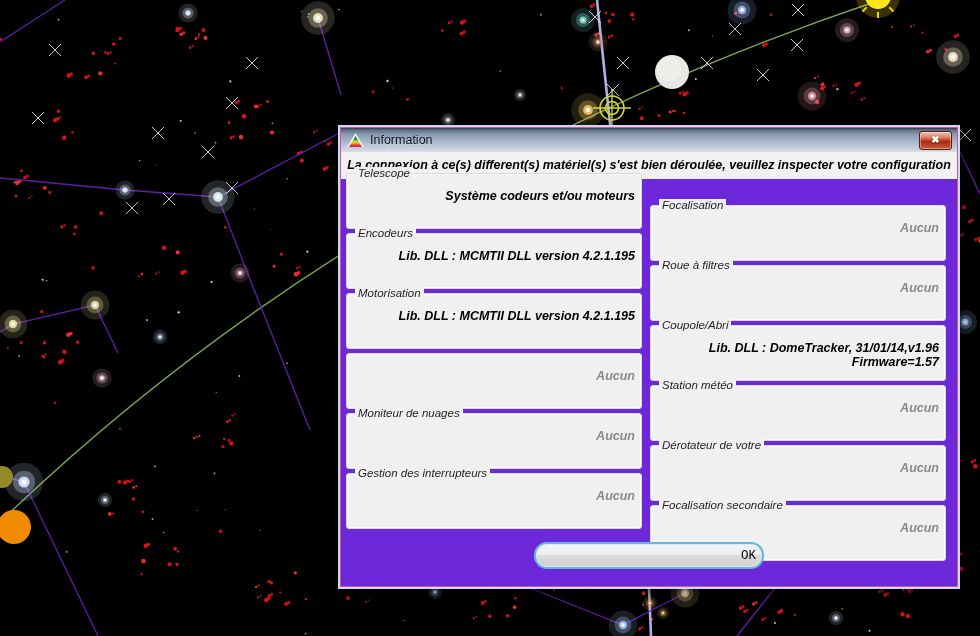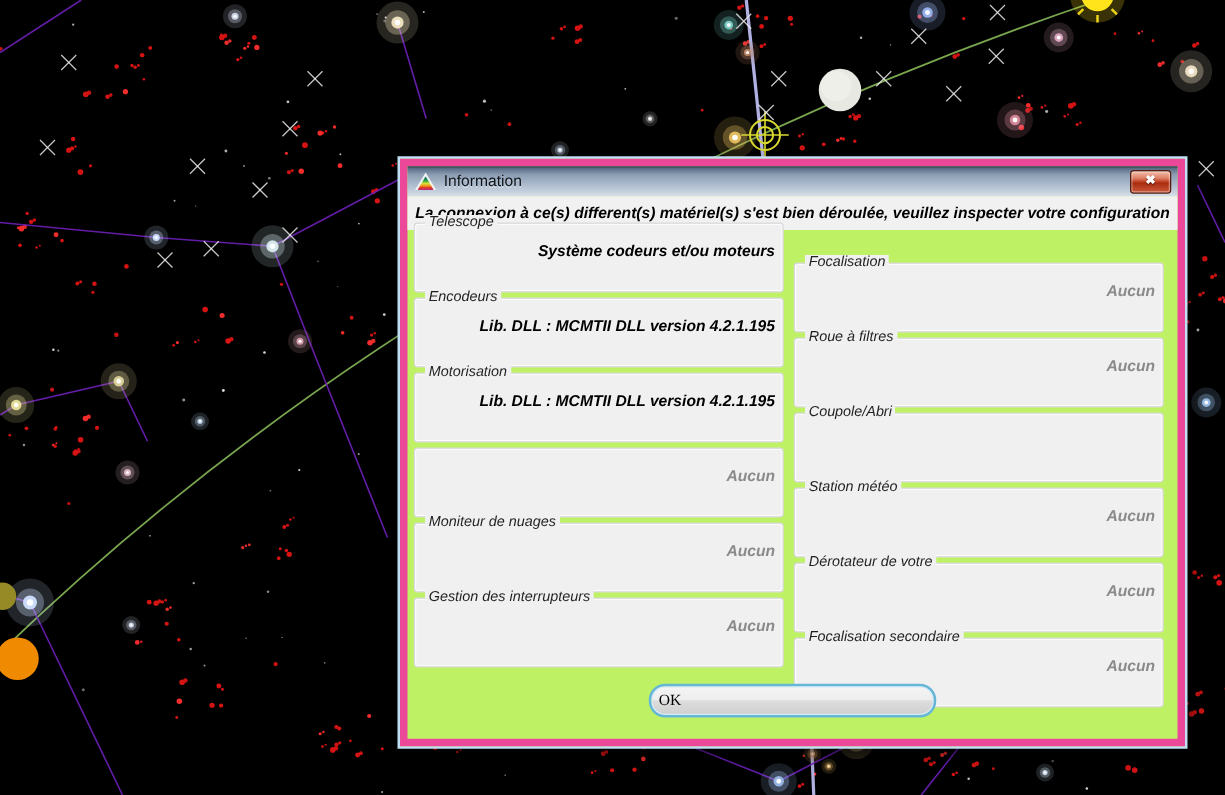--- a/index.html
+++ b/index.html
@@ -5,23 +5,23 @@
   html,body{margin:0;padding:0;}
   body{
     width:980px;height:636px;position:relative;overflow:hidden;
     background:#000;
     font-family:"Liberation Sans", sans-serif;
   }
   #sky{position:absolute;left:0;top:0;}
 
   
   .dialog{
-    position:absolute;left:320px;top:127px;width:616px;height:458px;
-    background:#bef264;
-    border:6px solid #ec4899;
+    position:absolute;left:340px;top:127px;width:616px;height:458px;
+    background:#6d28d9;
+    border:1px solid #ec4899;
     box-shadow:0 0 0 2px #bfe0f2, 4px 6px 14px rgba(0,0,0,.6);
   }
   .titlebar{
     position:absolute;left:0;top:0;right:0;height:24px;
     background:linear-gradient(#2e3845 0%,#5c6f88 8%,#8c9db3 28%,#a9b8ca 58%,#c7d2df 86%,#d8e0e9 100%);
     display:flex;align-items:center;padding:0 5px 0 6px;box-sizing:border-box;
   }
   .app-icon{width:17px;height:14px;display:inline-block;position:relative;flex:0 0 auto;}
   .tri-outer{position:absolute;inset:0;background:#f2f2f2;
     clip-path:polygon(50% 0,0 100%,100% 100%);}
@@ -63,22 +63,22 @@
   .group .value.muted{color:#8a8a8a;}
   .col-left{left:5px;}
   .col-right{left:309px;margin-top:32px;}
 
   .ok-btn{
     position:absolute;left:50%;transform:translateX(-50%);top:414px;
     width:230px;height:27px;box-sizing:border-box;
     border:2px solid #66b6d8;border-radius:13px;
     background:linear-gradient(#f5f5f5 0%,#eeeeee 48%,#dddddd 50%,#cfcfcf 100%);
     box-shadow:inset 0 0 0 1px #d4ecf6;
-    font-family:Liberation Serif, serif;
-    font-size:12.5px;color:#000;text-align:left;cursor:default;
+    font-family:Liberation Mono, monospace;
+    font-size:12.5px;color:#000;text-align:right;cursor:default;
   }
 </style>
 </head>
 <body>
 
 <svg id="sky" width="980" height="636" viewBox="0 0 980 636">
     <rect x="0" y="0" width="980" height="636" fill="#000000"></rect>
     <circle cx="180.72359594516456" cy="120.83316383790225" r="1.148377593792975" fill="#ffffff" opacity="0.6862492932938039"></circle>
     <circle cx="422.1591232996434" cy="242.34519050829113" r="0.921250119060278" fill="#ffffff" opacity="0.6291518232319504"></circle>
     <circle cx="533.1248687719926" cy="345.74456616304815" r="1.0284350058063865" fill="#ffffff" opacity="0.4144162553362548"></circle>
@@ -694,20 +694,22 @@
   <div class="group col-right" style="top:45px">
     <span class="caption">Focalisation</span>
     <div class="value muted">Aucun</div>
   </div>
   <div class="group col-right" style="top:105px">
     <span class="caption">Roue à filtres</span>
     <div class="value muted">Aucun</div>
   </div>
   <div class="group col-right" style="top:165px">
     <span class="caption">Coupole/Abri</span>
+    <div class="value">Lib. DLL : DomeTracker, 31/01/14,v1.96
+Firmware=1.57</div>
   </div>
   <div class="group col-right" style="top:225px">
     <span class="caption">Station météo</span>
     <div class="value muted">Aucun</div>
   </div>
   <div class="group col-right" style="top:285px">
     <span class="caption">Dérotateur de votre</span>
     <div class="value muted">Aucun</div>
   </div>
   <div class="group col-right" style="top:345px">

